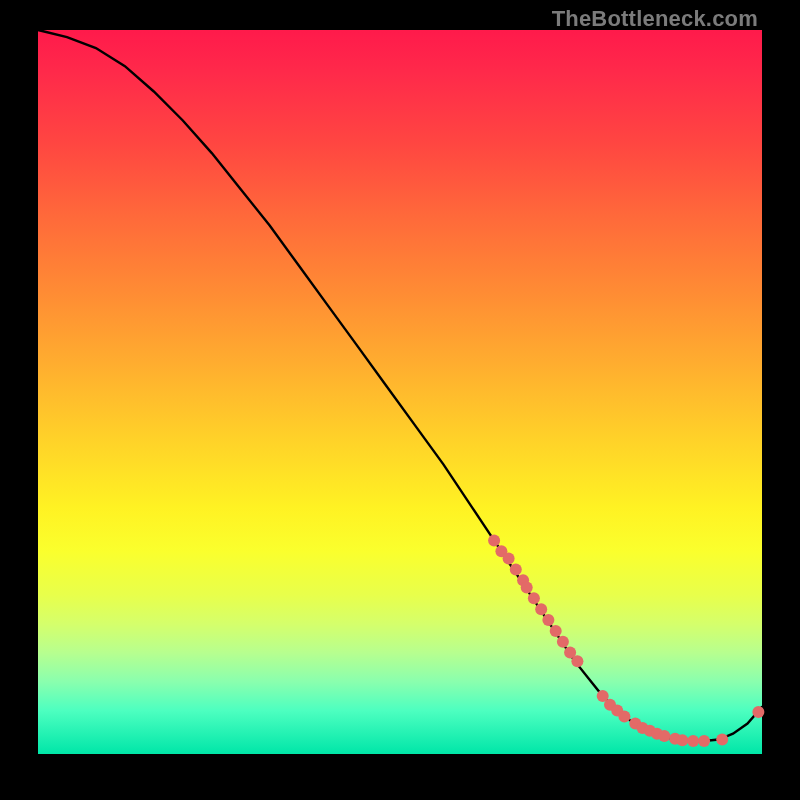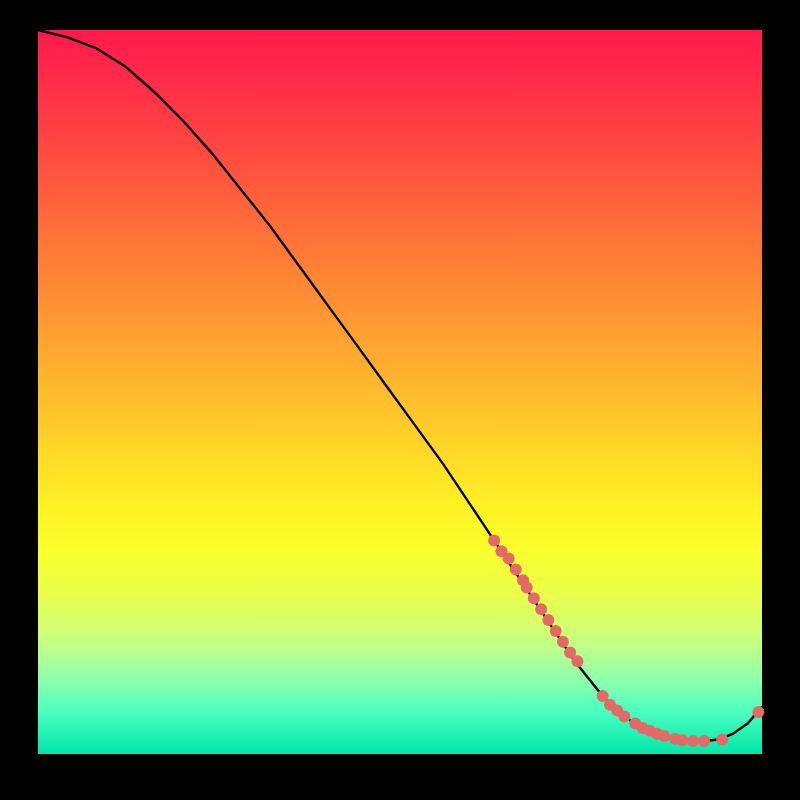--- a/index.html
+++ b/index.html
@@ -69,20 +69,21 @@
   .marker {
     fill: #e36a67;
     stroke: none;
   }
 </style>
 </head>
 <body>
 
 <div class="stage">
 
+  <div class="watermark">TheBottleneck.com</div>
 
   <div class="plot">
     <svg class="curve" viewBox="0 0 724 724" preserveAspectRatio="none">
       <path class="curve-path" d="M 0.0 0.0 L 29.0 7.2 L 57.9 18.1 L 86.9 36.2 L 115.8 61.5 L 144.8 90.5 L 173.8 123.1 L 202.7 159.3 L 231.7 195.5 L 260.6 235.3 L 289.6 275.1 L 318.6 314.9 L 347.5 354.8 L 376.5 394.6 L 405.4 434.4 L 434.4 477.8 L 463.4 521.3 L 492.3 564.7 L 521.3 608.2 L 535.8 629.9 L 550.2 648.0 L 564.7 666.1 L 579.2 680.6 L 593.7 691.4 L 608.2 700.1 L 622.6 705.9 L 637.1 709.5 L 651.6 711.0 L 666.1 711.0 L 680.6 709.5 L 695.0 703.7 L 709.5 693.6 L 724.0 676.9"></path>
       <g id="marker-group">
           <circle cx="456.1" cy="510.4" r="6" class="marker"></circle>
           <circle cx="463.4" cy="521.3" r="6" class="marker"></circle>
           <circle cx="470.6" cy="528.5" r="6" class="marker"></circle>
           <circle cx="477.8" cy="539.4" r="6" class="marker"></circle>
           <circle cx="485.1" cy="550.2" r="6" class="marker"></circle>

